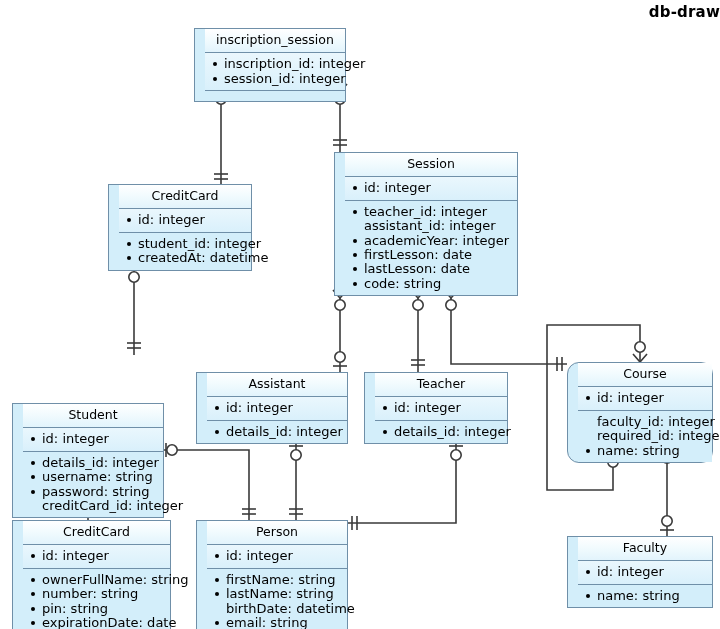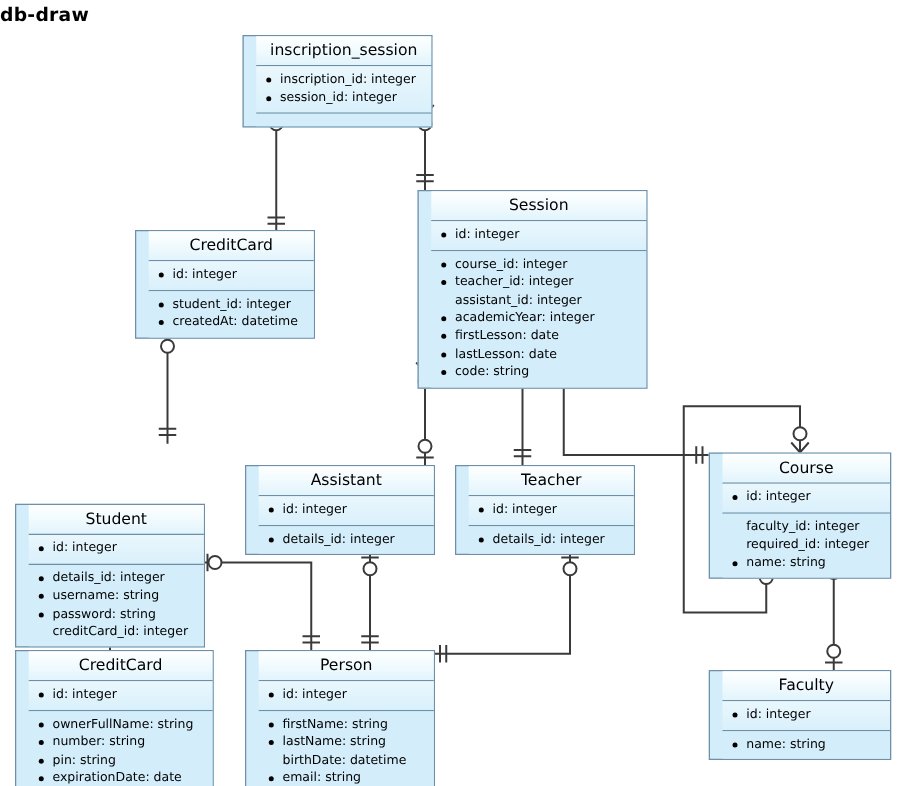--- a/index.html
+++ b/index.html
@@ -13,21 +13,21 @@
   }
   #canvas {
     position: relative;
     width: 720px;
     height: 629px;
     background: #ffffff;
   }
   #title {
     position: absolute;
     left: 0; right: 0; top: 3px;
-    text-align: left;
+    text-align: right;
     font-size: 15px;
     font-weight: bold;
     color: #000000;
     letter-spacing: 0.2px;
   }
   #edge-layer {
     position: absolute;
     left: 0; top: 0;
     width: 720px; height: 629px;
     pointer-events: none;
@@ -52,21 +52,21 @@
   .ent-section {
     border-bottom: 1px solid #6f8fa8;
     padding: 4px 5px 4px 6px;
     background: linear-gradient(to bottom, #eaf7fd 0%, #d9f0fb 100%);
   }
   .ent-section:last-child {
     border-bottom: none;
     background: #d3eefa;
   }
   .attr {
-    font-size: 10px;
+    font-size: 13px;
     color: #000;
     line-height: 14.4px;
     white-space: nowrap;
     padding-left: 13px;
     position: relative;
   }
   .attr.bulleted::before {
     content: "";
     position: absolute;
     left: 2px;
@@ -172,21 +172,20 @@
           <div class="attr bulleted">session_id: integer</div>
         </div>
         <div class="ent-section" style="height: 10px;"></div>
       </div>
       <div class="entity" style="left: 334px; top: 152px; width: 184px;">
         <div class="ent-header">Session</div>
         <div class="ent-section">
           <div class="attr bulleted">id: integer</div>
         </div>
         <div class="ent-section">
-          <div class="attr bulleted">course_id: integer</div>
           <div class="attr bulleted">teacher_id: integer</div>
           <div class="attr">assistant_id: integer</div>
           <div class="attr bulleted">academicYear: integer</div>
           <div class="attr bulleted">firstLesson: date</div>
           <div class="attr bulleted">lastLesson: date</div>
           <div class="attr bulleted">code: string</div>
         </div>
       </div>
       <div class="entity" style="left: 108px; top: 184px; width: 144px;">
         <div class="ent-header">CreditCard</div>
@@ -221,21 +220,21 @@
       </div>
       <div class="entity" style="left: 364px; top: 372px; width: 144px;">
         <div class="ent-header">Teacher</div>
         <div class="ent-section">
           <div class="attr bulleted">id: integer</div>
         </div>
         <div class="ent-section">
           <div class="attr bulleted">details_id: integer</div>
         </div>
       </div>
-      <div class="entity" style="left: 567px; top: 362px; width: 146px;">
+      <div class="entity" style="left: 567px; top: 362px; width: 146px; border-radius: 12px;">
         <div class="ent-header">Course</div>
         <div class="ent-section">
           <div class="attr bulleted">id: integer</div>
         </div>
         <div class="ent-section">
           <div class="attr">faculty_id: integer</div>
           <div class="attr">required_id: integer</div>
           <div class="attr bulleted">name: string</div>
         </div>
       </div>

